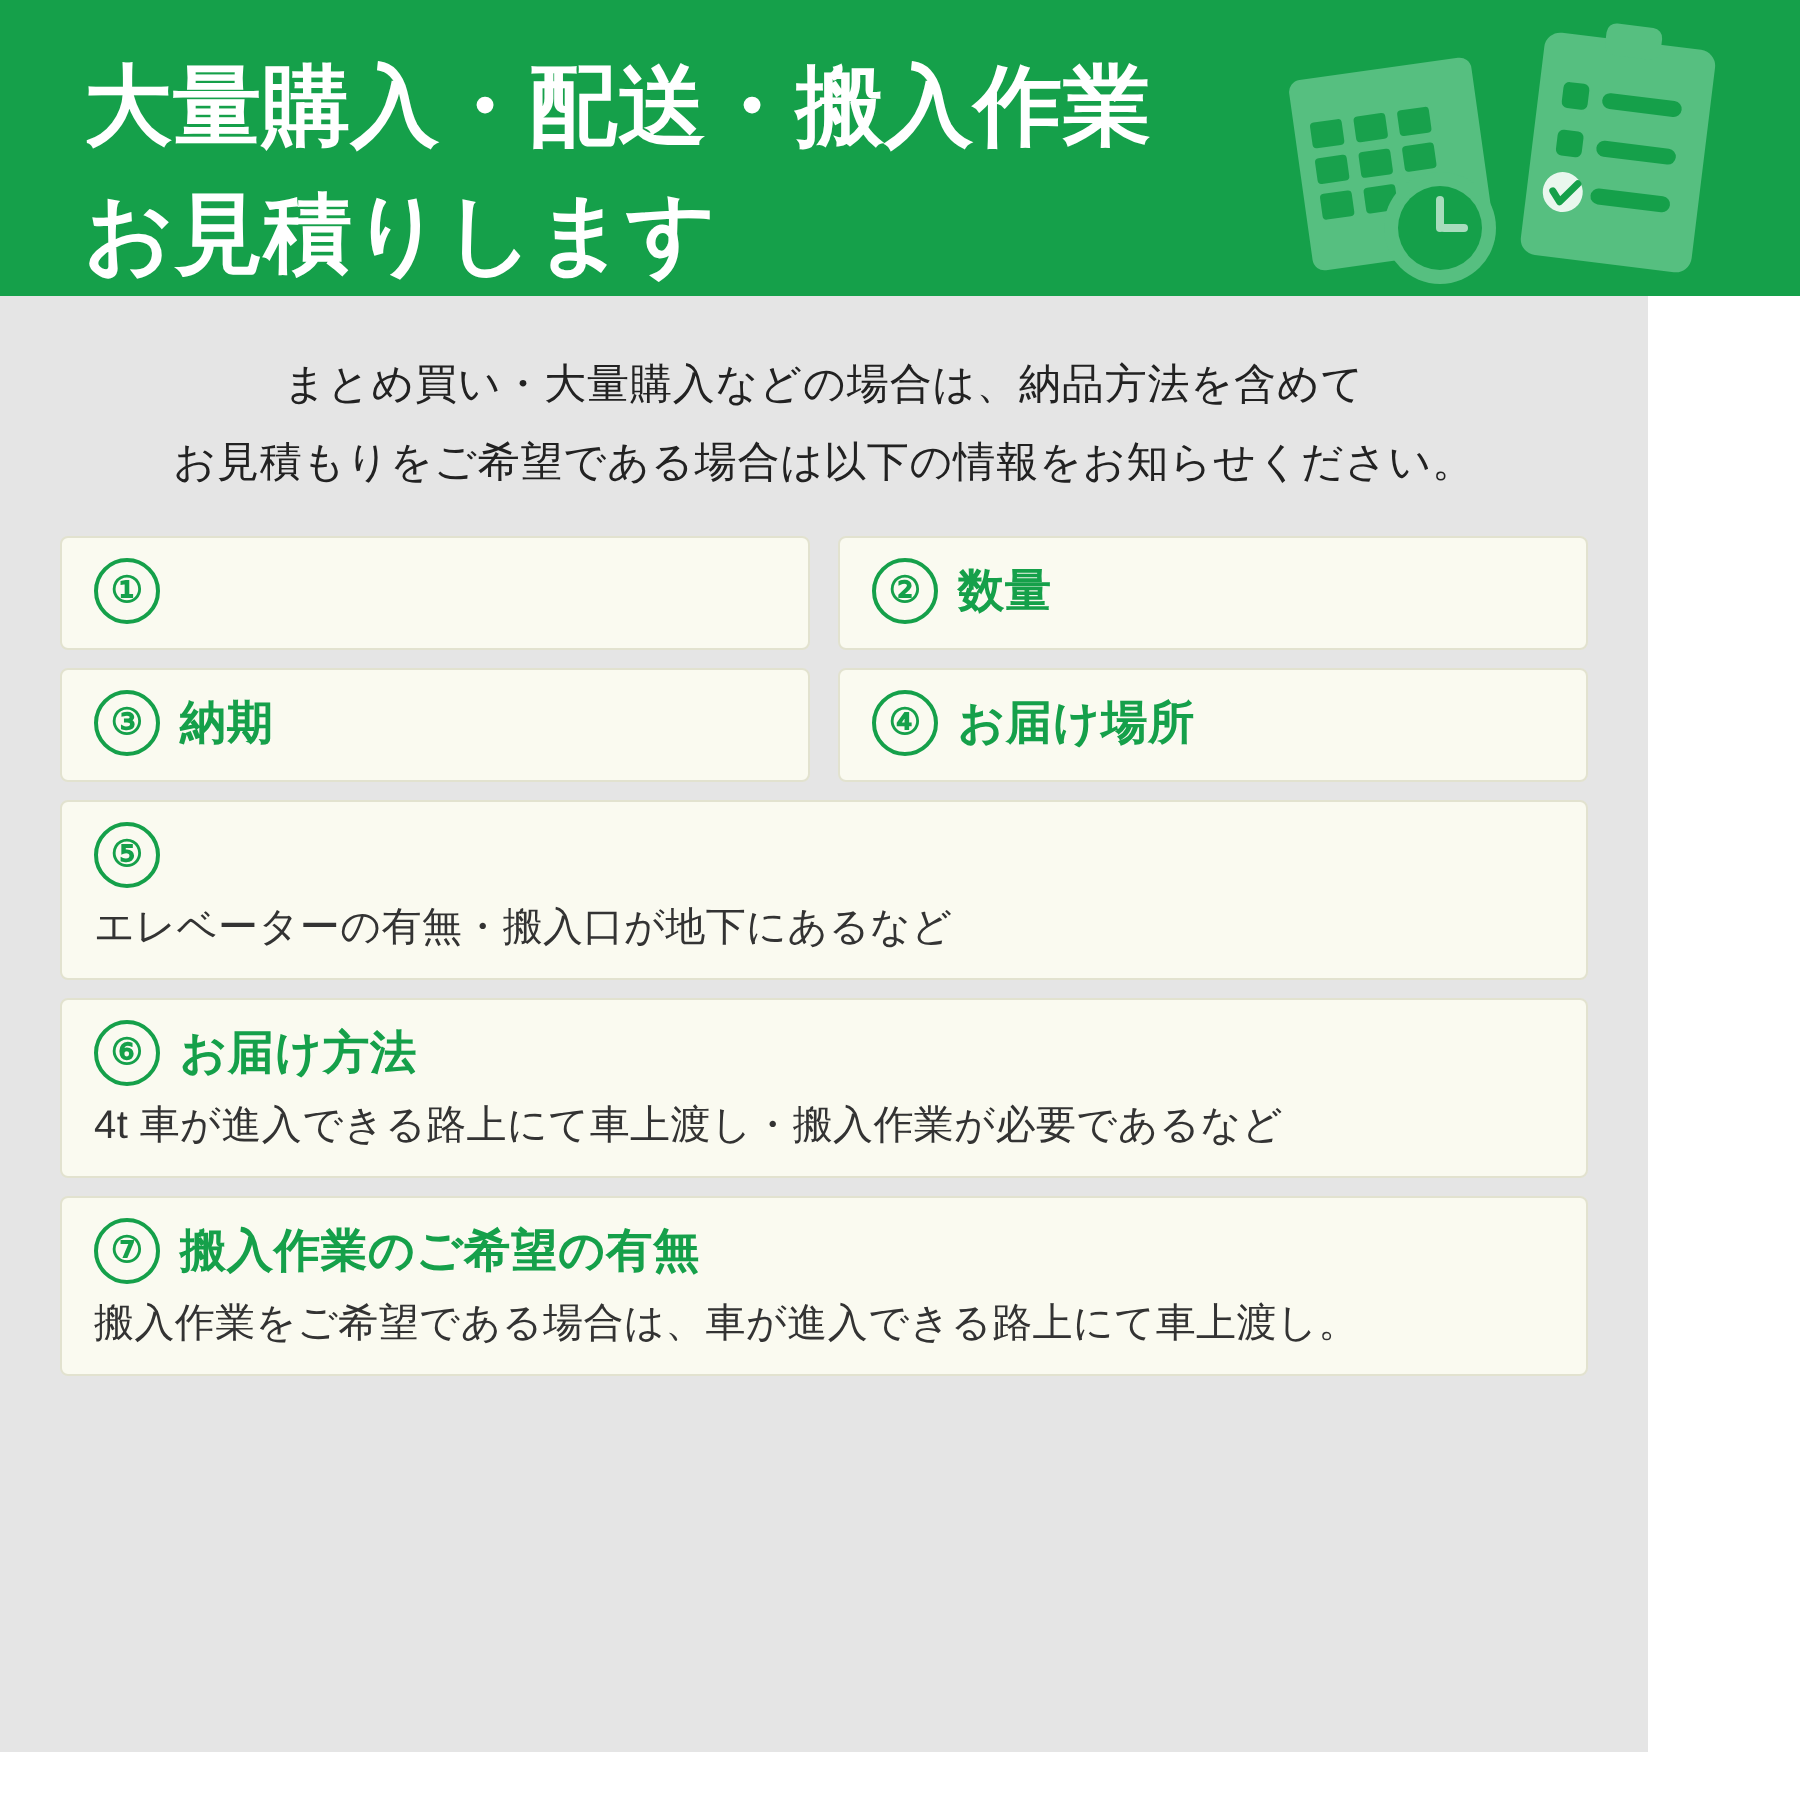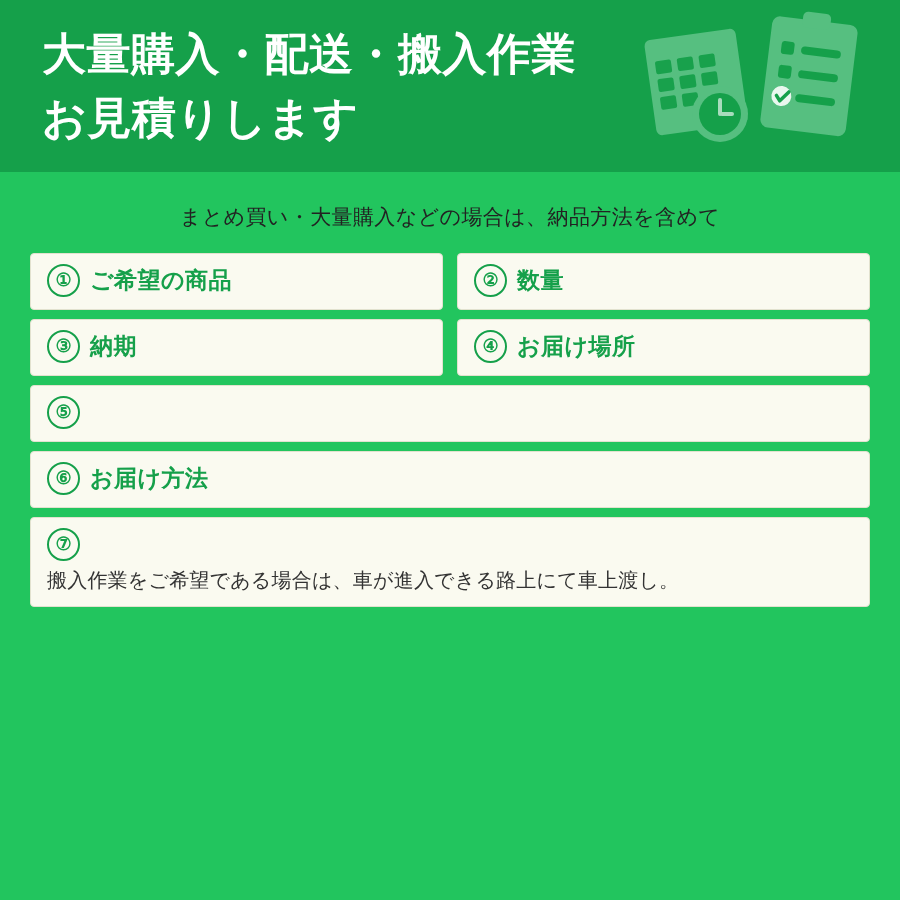--- a/index.html
+++ b/index.html
@@ -9,21 +9,21 @@
   body {
     width: 900px;
     height: 900px;
     background: #ffffff;
     font-family: "Liberation Sans", sans-serif;
     overflow: hidden;
   }
   .banner {
     position: relative;
     width: 900px;
-    height: 172px;
+    height: 148px;
     background: #15a04a;
     box-sizing: border-box;
     overflow: hidden;
   }
   .banner-title {
     position: absolute;
     left: 42px;
     top: 22px;
     color: #ffffff;
     font-size: 44px;
@@ -36,23 +36,23 @@
   .banner-art {
     position: absolute;
     right: 18px;
     top: 6px;
     width: 250px;
     height: 165px;
     z-index: 1;
     opacity: 1;
   }
   .body-area {
-    width: 900px;
+    width: 824px;
     height: 728px;
-    background: #22c55e;
+    background: #e5e5e5;
     box-sizing: border-box;
     padding: 26px 30px 0 30px;
   }
   .intro {
     text-align: center;
     color: #222222;
     font-size: 21px;
     line-height: 1.85;
     letter-spacing: 0.4px;
     margin-bottom: 16px;
@@ -160,29 +160,29 @@
       <circle cx="152" cy="93" r="10" fill="#e9f7ee"></circle>
       <path d="M147 93 l4 5 l8 -10" stroke="#15a04a" stroke-width="3.5" fill="none" stroke-linecap="round" stroke-linejoin="round"></path>
     </g>
   </svg>
 </div>
 
 <div class="body-area">
 
   <div class="intro">
     <div>まとめ買い・大量購入などの場合は、納品方法を含めて</div>
+    <div>お見積もりをご希望である場合は以下の情報をお知らせください。</div>
   </div>
 
   <div class="rows">
 
     <div class="row-pair">
       <div class="card half">
         <div class="card-head">
           <span class="num">①</span>
-          <span class="card-title">ご希望の商品</span>
         </div>
       </div>
       <div class="card half">
         <div class="card-head">
           <span class="num">②</span>
           <span class="card-title">数量</span>
         </div>
       </div>
     </div>
 
@@ -198,30 +198,33 @@
           <span class="num">④</span>
           <span class="card-title">お届け場所</span>
         </div>
       </div>
     </div>
 
     <div class="card full">
       <div class="card-head">
         <span class="num">⑤</span>
       </div>
+      <div class="card-desc">エレベーターの有無・搬入口が地下にあるなど</div>
     </div>
 
     <div class="card full">
       <div class="card-head">
         <span class="num">⑥</span>
         <span class="card-title">お届け方法</span>
       </div>
+      <div class="card-desc">4t 車が進入できる路上にて車上渡し・搬入作業が必要であるなど</div>
     </div>
 
     <div class="card full">
       <div class="card-head">
         <span class="num">⑦</span>
+        <span class="card-title">搬入作業のご希望の有無</span>
       </div>
       <div class="card-desc">搬入作業をご希望である場合は、車が進入できる路上にて車上渡し。</div>
     </div>
 
   </div>
 </div>
 
 </body></html>

